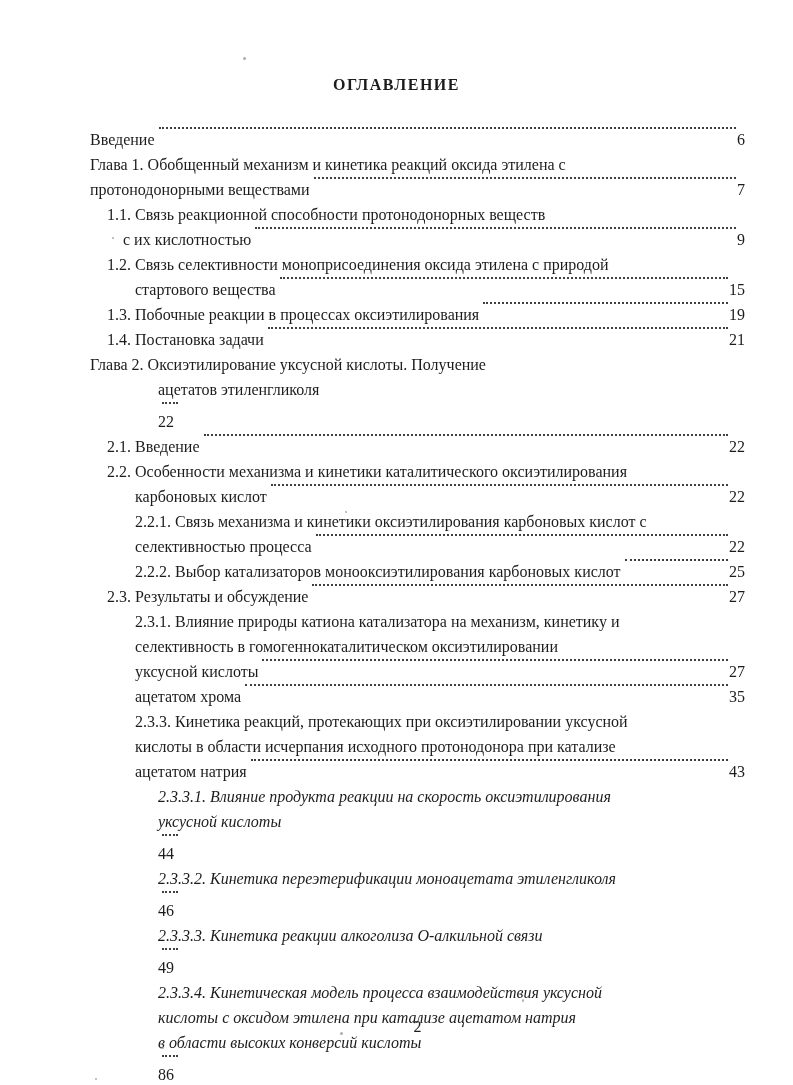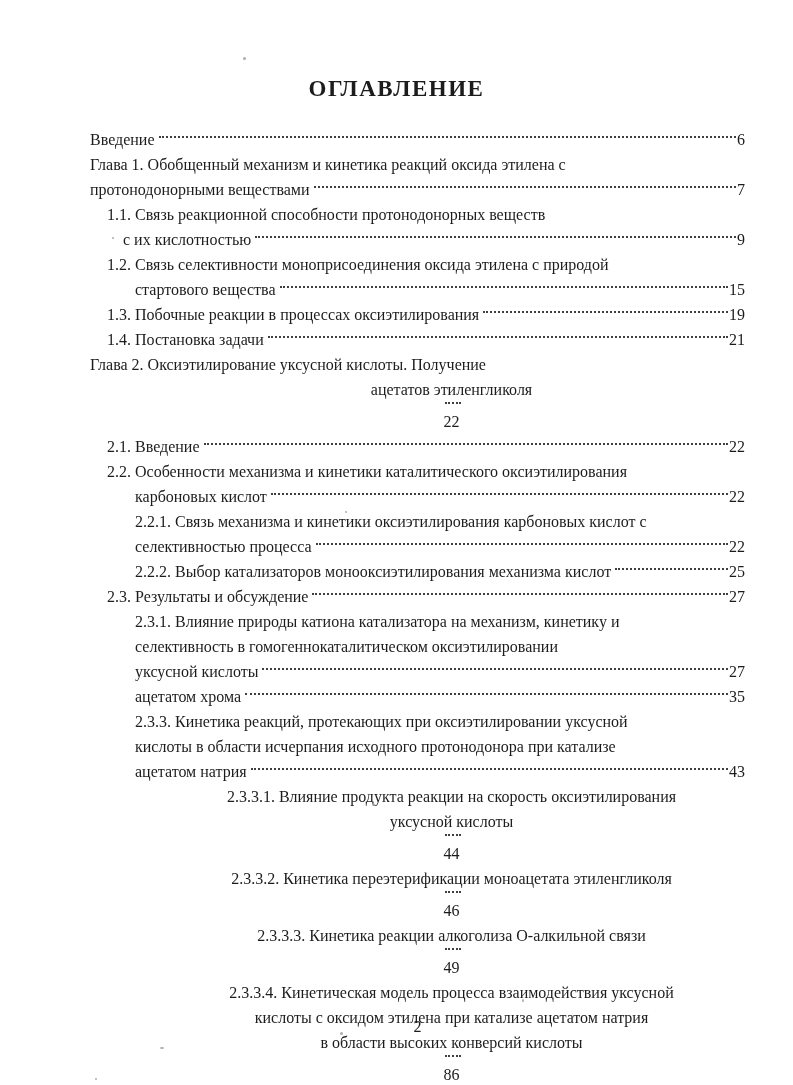--- a/index.html
+++ b/index.html
@@ -7,38 +7,38 @@
     width:793px; height:1085px;
     background:#ffffff;
     font-family:"Liberation Serif", serif;
     color:#1c1c1c;
     position:relative;
     overflow:hidden;
   }
   .page { position:absolute; inset:0; }
   .title {
     margin:76px 0 0 0;
-    font-size:23px;
+    font-size:16px;
     font-weight:bold;
     text-align:center;
     letter-spacing:1.5px;
   }
   .toc {
     position:absolute;
     top:127px; left:90px; right:48px;
   }
   .entry { }
   .line {
     display:flex;
-    align-items:center;
+    align-items:flex-start;
     line-height:25px;
     font-size:16px;
   }
   .line .txt { white-space:nowrap; }
-  .entry.italic .txt { }
+  .entry.italic .txt { font-style:italic; }
   .leader {
     flex:1 1 auto;
     min-width:16px;
     border-bottom:2px dotted #3f3f3f;
     margin:0 1px 5px 4px;
   }
   .pagenum { flex:0 0 auto; }
   .ind-0 { padding-left:0; }
   .ind-1 { padding-left:17px; }
   .ind-2 { padding-left:33px; }
@@ -148,21 +148,21 @@
           <span class="txt">2.2.1. Связь механизма и кинетики оксиэтилирования карбоновых кислот с</span>
         </div>
         <div class="line ind-3">
           <span class="txt">селективностью процесса</span>
           <span class="leader"></span>
           <span class="pagenum">22</span>
         </div>
       </div>
       <div class="entry">
         <div class="line ind-3">
-          <span class="txt">2.2.2. Выбор катализаторов монооксиэтилирования механизма кислот</span>
+          <span class="txt">2.2.2. Выбор катализаторов монооксиэтилирования карбоновых кислот</span>
           <span class="leader"></span>
           <span class="pagenum">25</span>
         </div>
       </div>
       <div class="entry">
         <div class="line ind-1">
           <span class="txt">2.3. Результаты и обсуждение</span>
           <span class="leader"></span>
           <span class="pagenum">27</span>
         </div>

